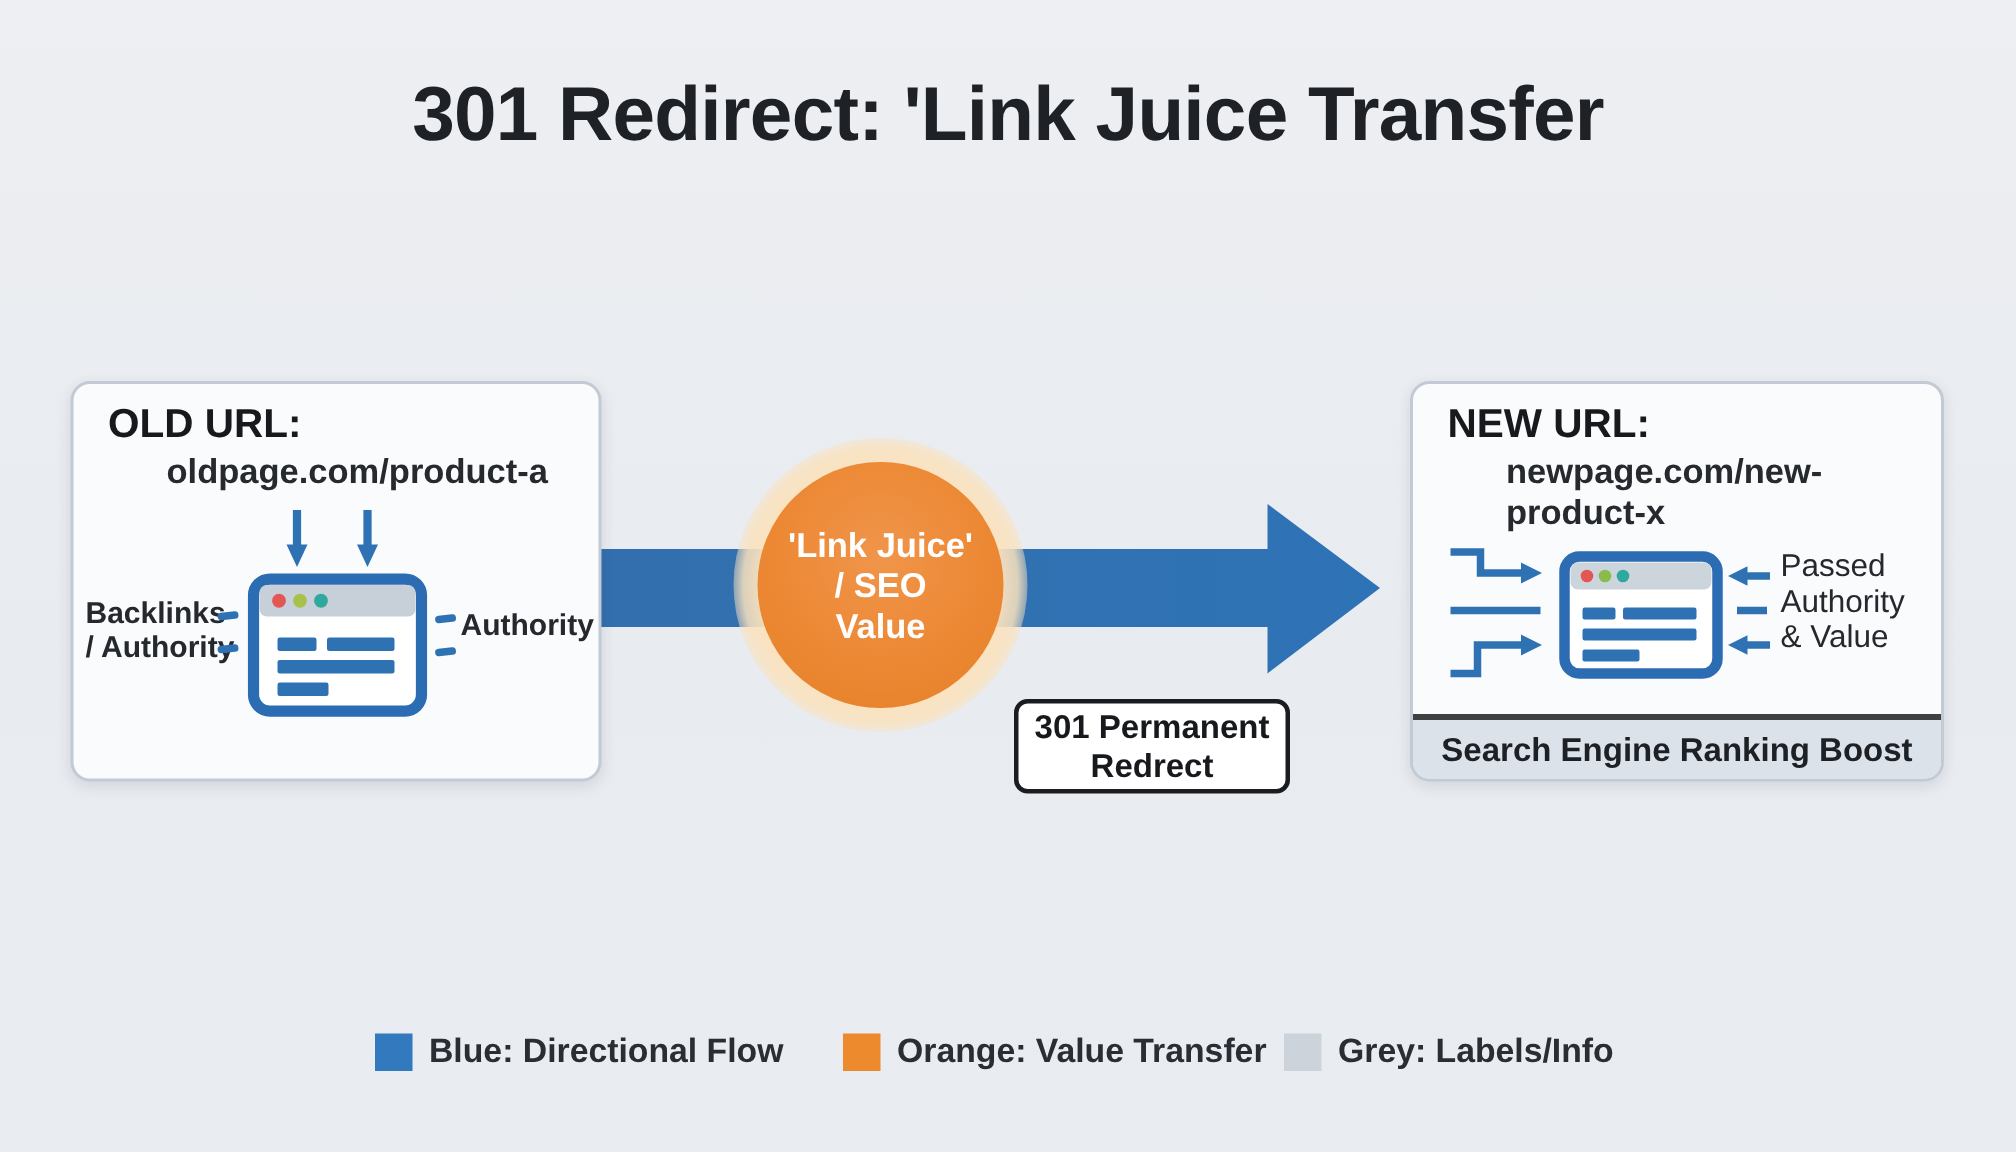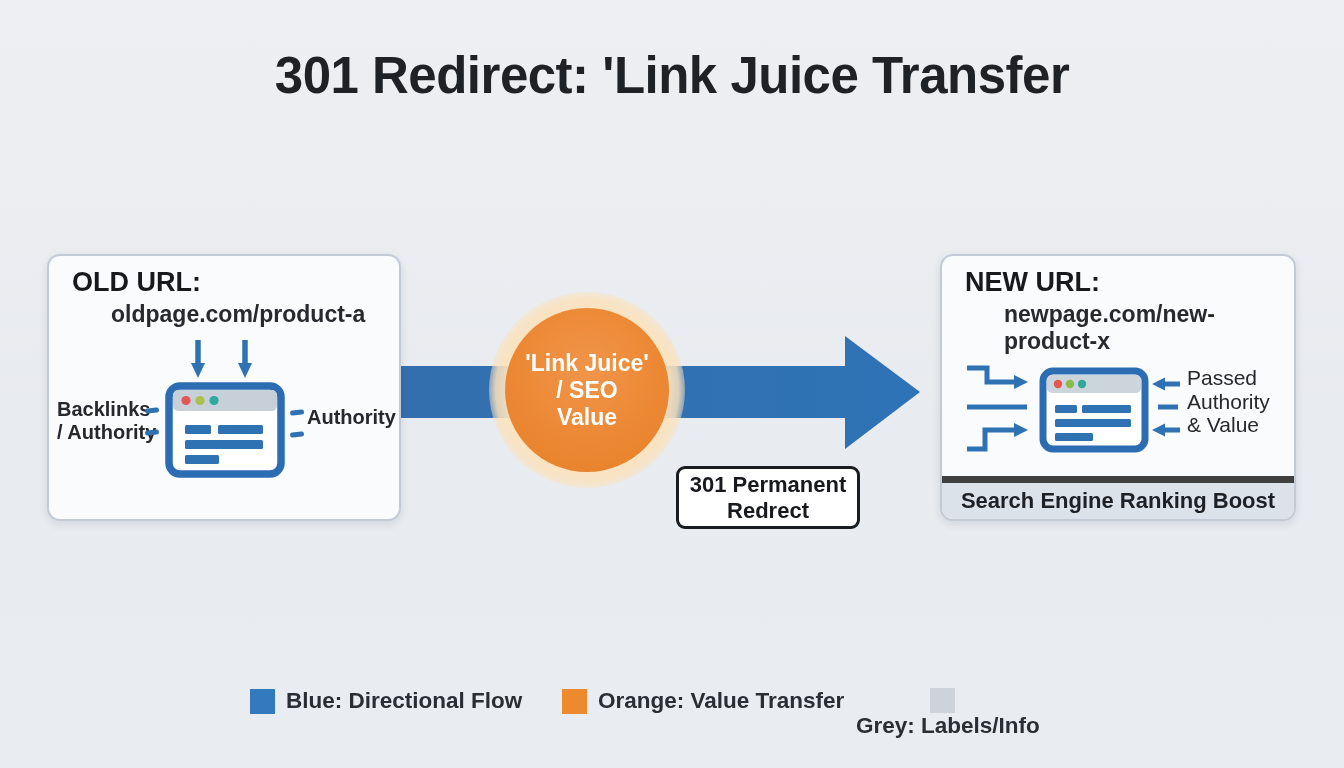--- a/index.html
+++ b/index.html
@@ -32,42 +32,42 @@
   .tick-l1 { left:96px;  top:152px; }
   .tick-l2 { left:96px;  top:174px; }
   .tick-r1 { left:241px; top:154px; }
   .tick-r2 { left:241px; top:176px; }
 
   .zigzag-arrows { position:absolute; left:23px; top:106px; }
   .inbound-arrows { position:absolute; left:210px; top:118px; }
   .passed-label { position:absolute; left:245px; top:110px; font-size:21px; font-weight:400;
                   color:#25282d; line-height:23.5px; }
   .card-footer { position:absolute; left:0; bottom:0; width:100%; height:43px;
-                 background:#dce2ea; border-top:7px solid #404040; border-radius:0 0 11px 11px;
+                 background:#dce2ea; border-top:4px solid #404040; border-radius:0 0 11px 11px;
                  display:flex; align-items:center; justify-content:center;
                  font-size:22px; font-weight:700; color:#1d2025; }
 
   
   .flow-arrow { position:absolute; left:400px; top:330px; }
   .juice-glow { position:absolute; left:489px; top:292px; width:196px; height:196px; border-radius:50%;
                 background:radial-gradient(circle, rgba(250,226,190,.95) 0 58%, rgba(250,226,190,.85) 66%, rgba(250,226,190,0) 76%); }
   .juice-circle { position:absolute; left:505px; top:308px; width:164px; height:164px; border-radius:50%;
                   background:radial-gradient(circle at 50% 38%, #f0954a 0%, #ec8834 55%, #e67f27 100%);
                   display:flex; flex-direction:column; align-items:center; justify-content:center;
                   color:#ffffff; font-size:23px; font-weight:700; line-height:27px; text-align:center; }
   .redirect-box { position:absolute; left:676px; top:466px; width:184px; height:63px;
                   background:#ffffff; border:3px solid #191c20; border-radius:9px;
                   display:flex; flex-direction:column; align-items:center; justify-content:center;
                   font-size:22px; font-weight:700; color:#17191d; line-height:26px; text-align:center; }
 
   
   .legend-item { position:absolute; top:688px; display:flex; align-items:center; }
   .legend-item-1 { left:250px; }
   .legend-item-2 { left:562px;text-align:right; }
-  .legend-item-3 { left:856px;flex-direction:column; }
+  .legend-item-3 { left:856px; }
   .legend-swatch { width:25px; height:25px; margin-right:11px; }
   .legend-label { font-size:22.5px; font-weight:700; color:#2a2e34; }
 </style>
 </head>
 <body>
 
 <div class="canvas">
 
   <h1 class="title">301 Redirect: 'Link Juice Transfer</h1>
 

